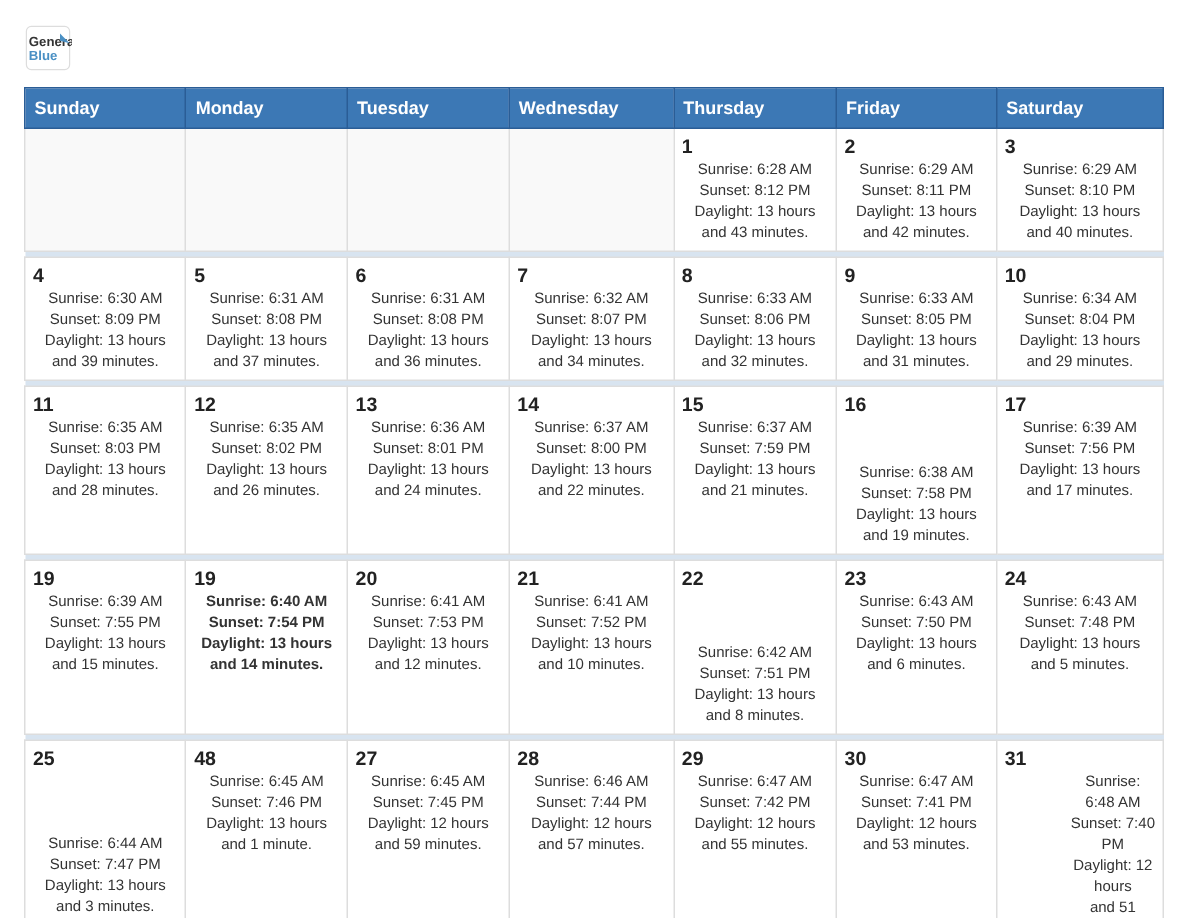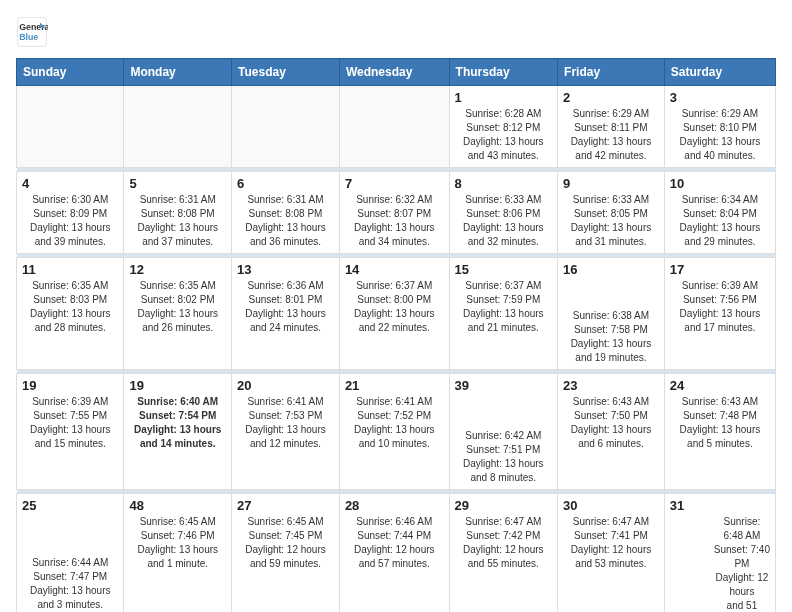--- a/index.html
+++ b/index.html
@@ -280,21 +280,21 @@
 and 12 minutes.</div>
         </td>
         <td>
           <div class="day-number">21</div>
           <div class="day-info" style="white-space: pre-line;">Sunrise: 6:41 AM
 Sunset: 7:52 PM
 Daylight: 13 hours
 and 10 minutes.</div>
         </td>
         <td>
-          <div class="day-number">39</div>
+          <div class="day-number">22</div>
           <div class="day-info" style="white-space: pre-line; margin-top: 36px;">Sunrise: 6:42 AM
 Sunset: 7:51 PM
 Daylight: 13 hours
 and 8 minutes.</div>
         </td>
         <td>
           <div class="day-number">23</div>
           <div class="day-info" style="white-space: pre-line;">Sunrise: 6:43 AM
 Sunset: 7:50 PM
 Daylight: 13 hours

